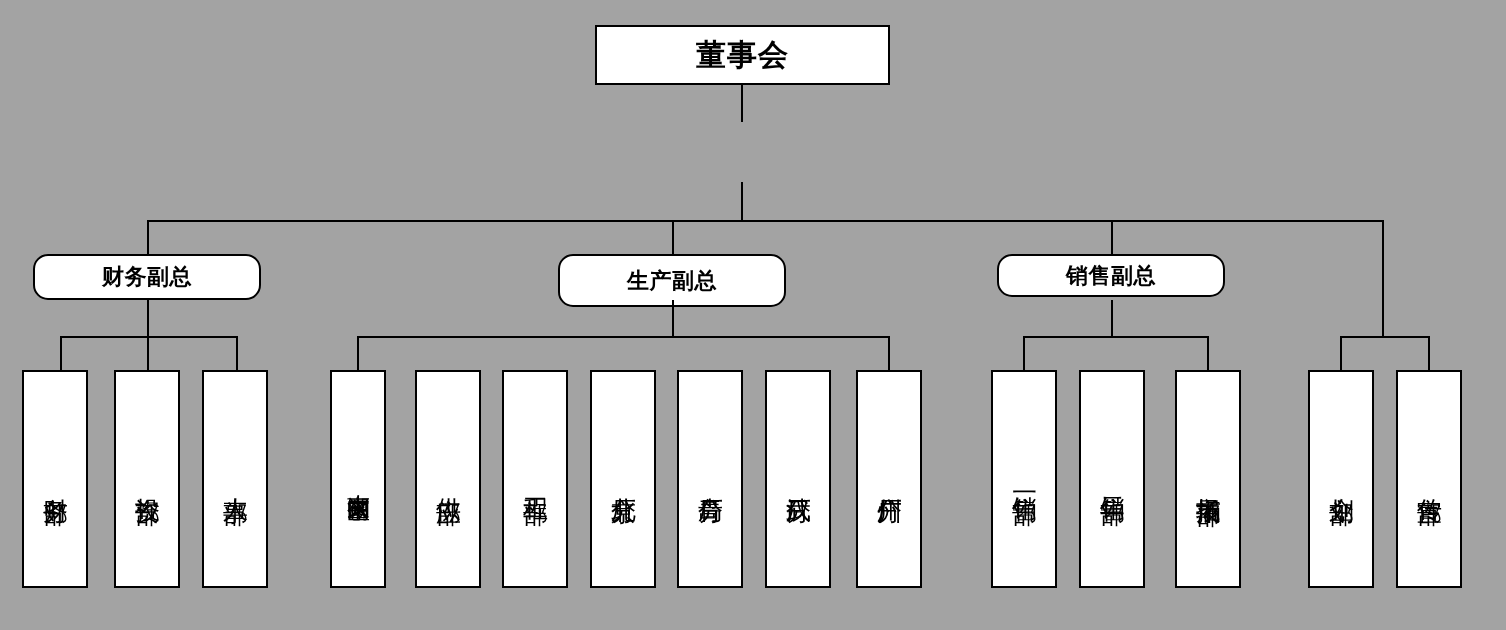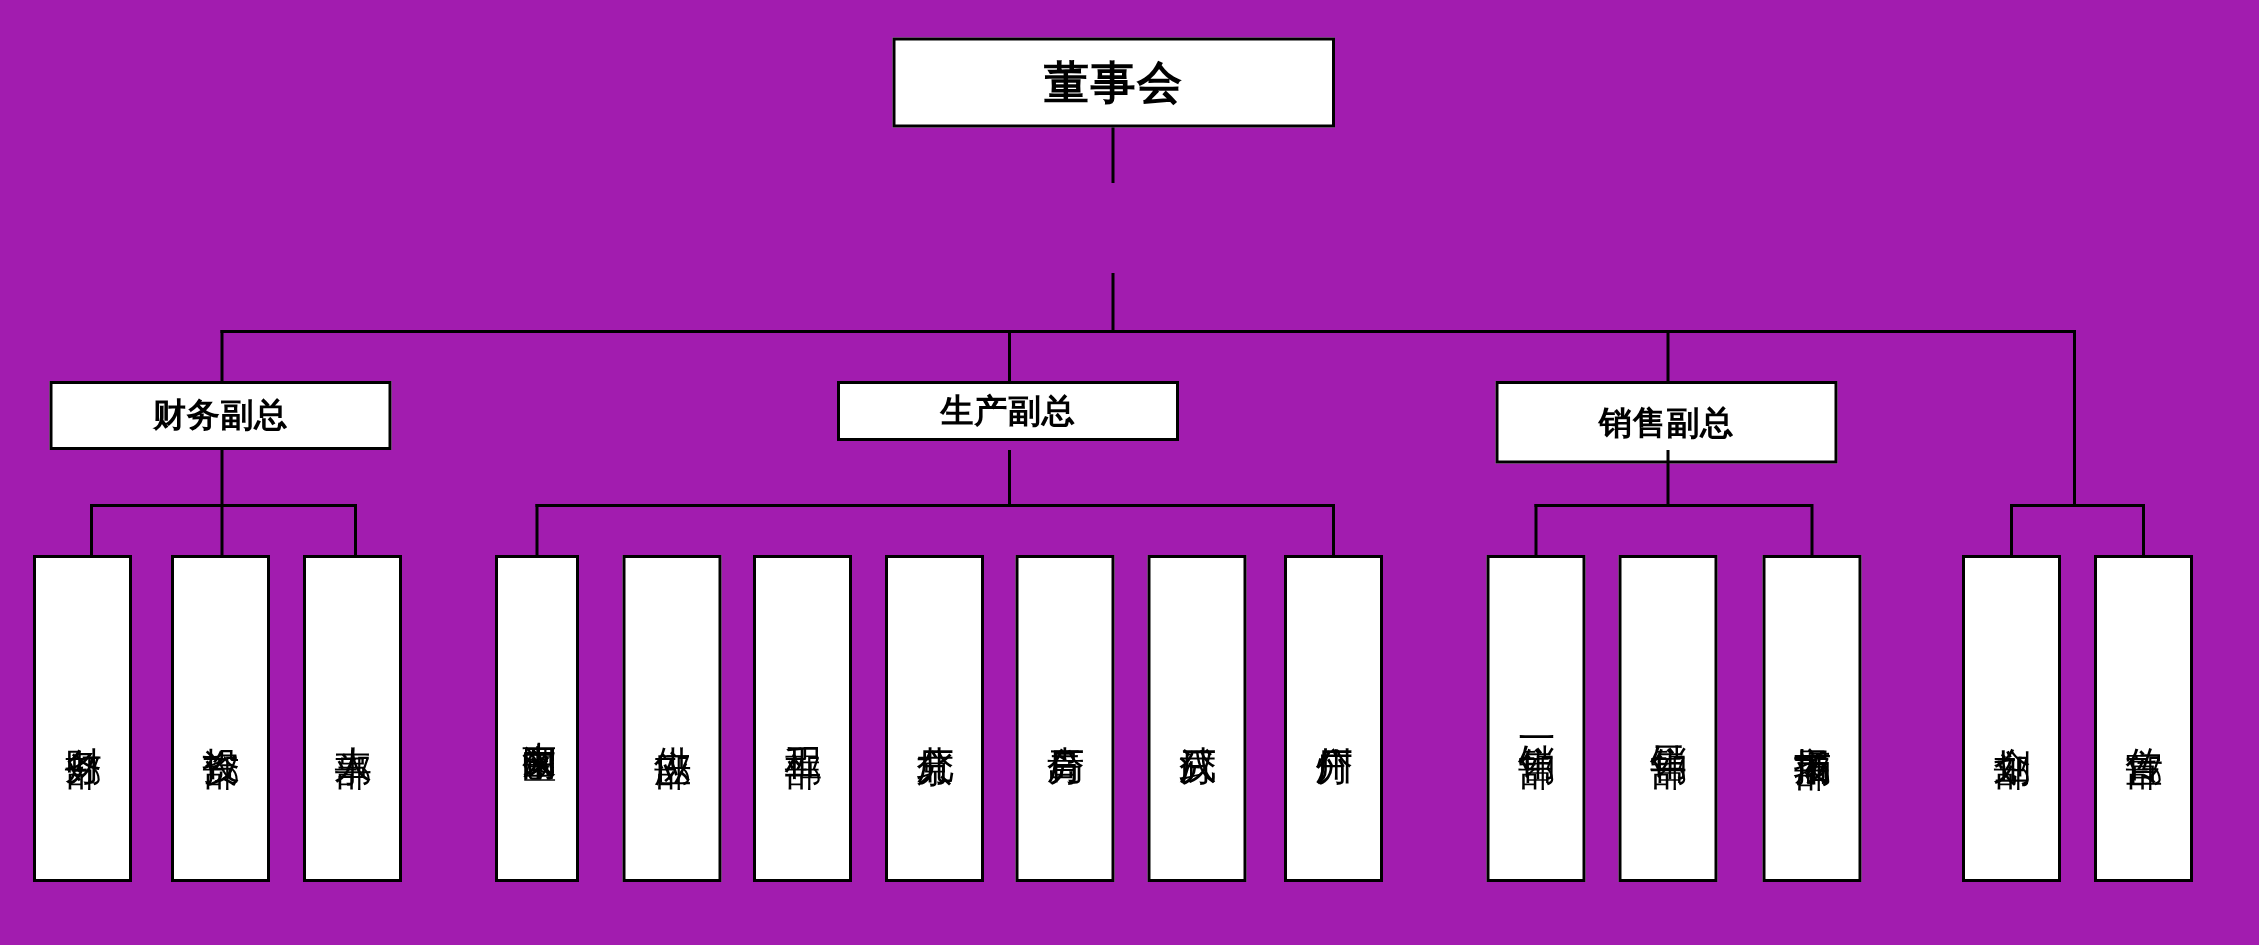--- a/index.html
+++ b/index.html
@@ -5,21 +5,21 @@
 <style>
   html, body {
     margin: 0;
     padding: 0;
     background: #ffffff;
   }
   #chart-root {
     position: relative;
     width: 1506px;
     height: 630px;
-    background: #a21caf;
+    background: #a3a3a3;
     font-family: "DejaVu Sans", "Liberation Sans", sans-serif;
     overflow: hidden;
   }
   .node {
     position: absolute;
     box-sizing: border-box;
     border: 2px solid #000000;
     background: #ffffff;
     display: flex;
     align-items: center;
@@ -30,20 +30,21 @@
     border-width: 2px;
     font-size: 30px;
     font-weight: bold;
     letter-spacing: 1px;
   }
   .node.level-vp {
     border-width: 2px;
     font-size: 22px;
     font-weight: bold;
     letter-spacing: 0.5px;
+    border-radius: 15px;
   }
   .node.level-leaf {
     border-width: 2px;
     font-size: 25px;
     font-weight: normal;
     line-height: 1.04;
     padding: 6px 0;
     align-items: center;
   }
   .node.level-leaf .vtext {
@@ -80,24 +81,24 @@
 
   <div class="conn v" style="left:147px; top:220px; height:34px;"></div>
   <div class="conn v" style="left:672px; top:220px; height:34px;"></div>
   <div class="conn v" style="left:1111px; top:220px; height:34px;"></div>
 
   <div class="conn v" style="left:1382px; top:220px; height:117px;"></div>
 
   <div class="node level-vp" style="left:33px; top:254px; width:228px; height:46px;">
     <span>财务副总</span>
   </div>
-  <div class="node level-vp" style="left:558px; top:254px; width:228px; height:40px;">
+  <div class="node level-vp" style="left:558px; top:254px; width:228px; height:53px;">
     <span>生产副总</span>
   </div>
-  <div class="node level-vp" style="left:997px; top:254px; width:228px; height:55px;">
+  <div class="node level-vp" style="left:997px; top:254px; width:228px; height:43px;">
     <span>销售副总</span>
   </div>
 
   <div class="conn v" style="left:147px; top:300px; height:37px;"></div>
   <div class="conn h" style="left:60px; top:336px; width:178px;"></div>
   <div class="conn v" style="left:60px; top:336px; height:34px;"></div>
   <div class="conn v" style="left:147px; top:336px; height:34px;"></div>
   <div class="conn v" style="left:236px; top:336px; height:34px;"></div>
 
   <div class="conn v" style="left:672px; top:300px; height:37px;"></div>

